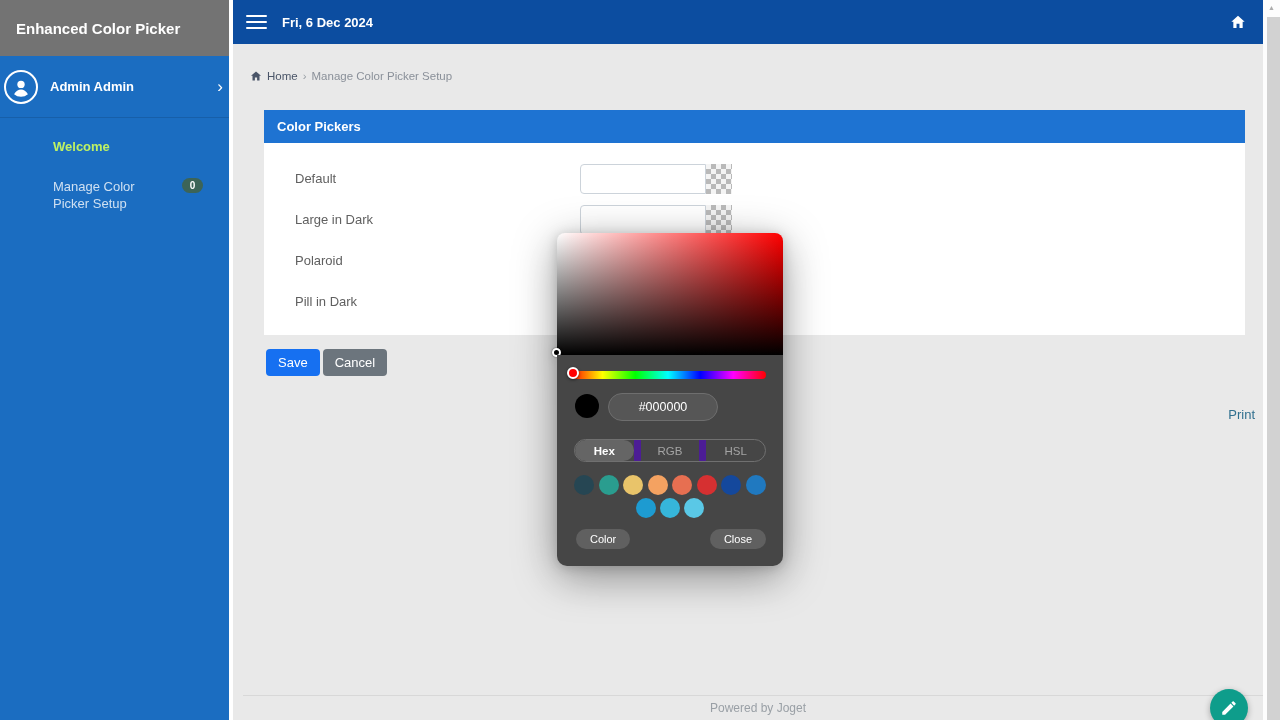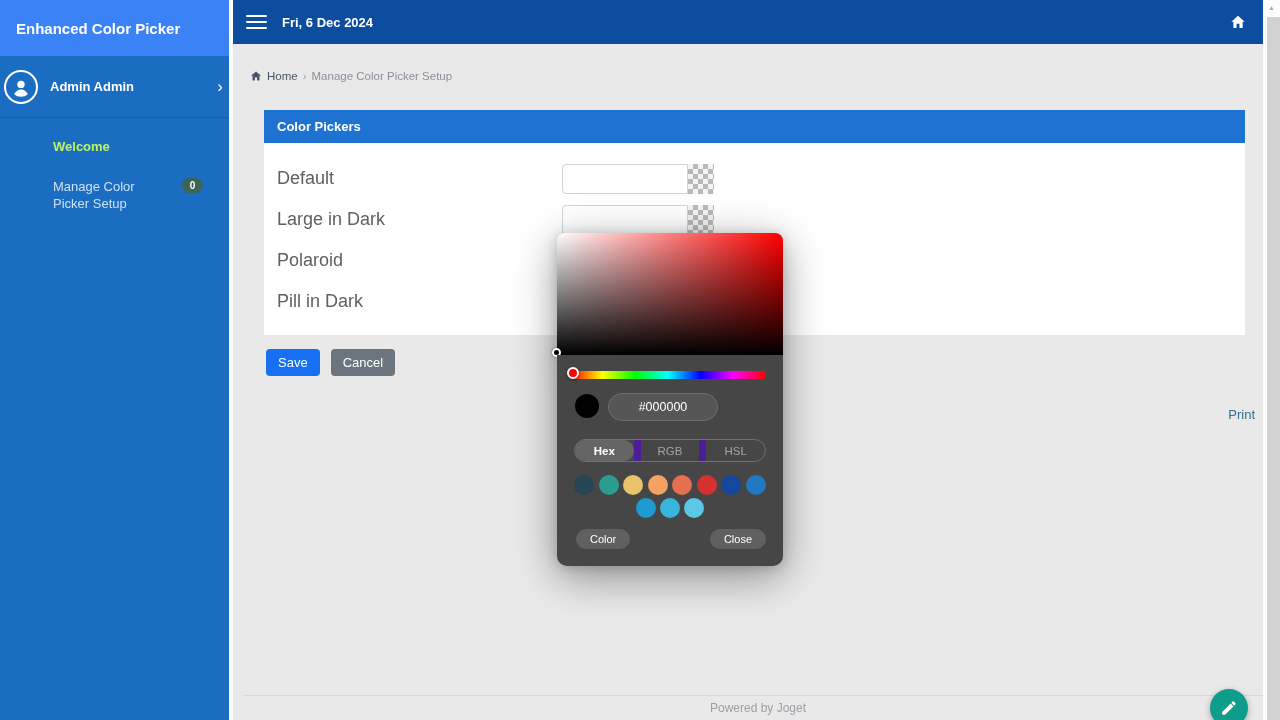--- a/index.html
+++ b/index.html
@@ -1,21 +1,21 @@
 <!DOCTYPE html>
 <html><head>
 <meta charset="utf-8">
 <style>
   * { margin:0; padding:0; box-sizing:border-box; }
   html,body { width:1280px; height:720px; overflow:hidden; }
   body { font-family:"Liberation Sans", sans-serif; background:#e9e9e9; position:relative; }
 
   
   .sidebar { position:absolute; left:0; top:0; width:229px; height:720px; background:#1b6dc1; z-index:2; }
-  .sidebar-header { height:56px; background:#3b82f6; color:#fff; font-size:15px; font-weight:bold; display:flex; align-items:center; padding:0 16px; }
+  .sidebar-header { height:56px; background:#737373; color:#fff; font-size:15px; font-weight:bold; display:flex; align-items:center; padding:0 16px; }
   .user-row { position:relative; height:62px; display:flex; align-items:center; padding:0 4px; border-bottom:1px solid rgba(0,0,0,0.12); cursor:pointer; }
   .avatar { width:34px; height:34px; border:2px solid #fff; border-radius:50%; display:flex; align-items:center; justify-content:center; flex:none; }
   .avatar svg { width:26px; height:26px; }
   .user-name { color:#fff; font-size:13px; font-weight:bold; margin-left:12px; flex:1; }
   .user-chevron { color:#fff; font-size:17px; line-height:1; margin-right:2px; }
   .menu { padding:20px 14px 0 53px; }
   .menu-item { display:block; position:relative; margin-bottom:23px; font-size:13px; line-height:17px; cursor:pointer; text-decoration:none; }
   .menu-item.primary { color:#bef264; font-weight:bold; }
   .menu-item.secondary { color:#cfe0f2; width:118px; }
   .badge { position:absolute; right:-32px; top:0px; min-width:21px; height:15px; background:#3c6457; border-radius:8px; color:#fff; font-size:10px; font-weight:bold; display:flex; align-items:center; justify-content:center; padding:0 6px; }
@@ -36,29 +36,29 @@
   
   .main { position:absolute; left:229px; top:44px; width:1034px; height:676px; background:#e9e9e9; border-left:4px solid #ffffff; }
   .breadcrumb { position:absolute; left:17px; top:26px; font-size:11.5px; color:#8a9099; display:flex; align-items:center; gap:5px; }
   .breadcrumb svg { width:12px; height:12px; fill:#4a5568; }
   .crumb-home { color:#4a5568; text-decoration:none; cursor:pointer; }
   .crumb-sep { color:#9aa0a6; }
   .panel { position:absolute; left:31px; top:66px; width:981px; }
   .panel-header { height:33px; background:#1e73d2; color:#fff; font-size:13px; font-weight:bold; display:flex; align-items:center; padding:16px 13px; }
   .panel-body { background:#ffffff; padding:15px 0 13px 0; }
   .form-row { height:41px; display:flex; align-items:center; padding-left:13px; }
-  .form-label { font-size:18px; color:#606060; width:285px; }
+  .form-label { font-size:13px; color:#606060; width:285px;margin-left:18px; }
   .input-group { display:flex; height:30px; cursor:pointer; }
   .color-field { width:126px; height:30px; background:#fff; border:1px solid #ccd3da; border-radius:4px 0 0 4px; }
   .checker { width:26px; height:30px;
     background-image:
       linear-gradient(45deg,#b9b9b9 25%,transparent 25%,transparent 75%,#b9b9b9 75%),
       linear-gradient(45deg,#b9b9b9 25%,#f4f4f4 25%,#f4f4f4 75%,#b9b9b9 75%);
     background-size:10px 10px; background-position:0 0,5px 5px; }
-  .actions { position:absolute; left:33px; top:305px; display:flex; gap:11px; }
+  .actions { position:absolute; left:33px; top:305px; display:flex; gap:3px; }
   .btn { border:none; border-radius:4px; color:#fff; font-size:13px; font-family:inherit; height:27px; padding:0 12px; cursor:pointer; }
   .btn-save { background:#1670f1; }
   .btn-cancel { background:#6c757d; }
   .print-link { position:absolute; right:8px; top:363px; font-size:13px; color:#31708f; cursor:pointer; text-decoration:none; }
   .footer { position:absolute; left:10px; bottom:0; width:100%; height:25px; border-top:1px solid #d8d8d8; text-align:center; }
   .footer span { font-size:12px; color:#9aa0a6; line-height:24px; }
   .fab { position:absolute; right:15px; bottom:-7px; width:38px; height:38px; border-radius:50%; background:#0e9d8b; display:flex; align-items:center; justify-content:center; cursor:pointer; box-shadow:0 2px 6px rgba(0,0,0,.3); }
   .fab svg { width:18px; height:18px; }
 
   

